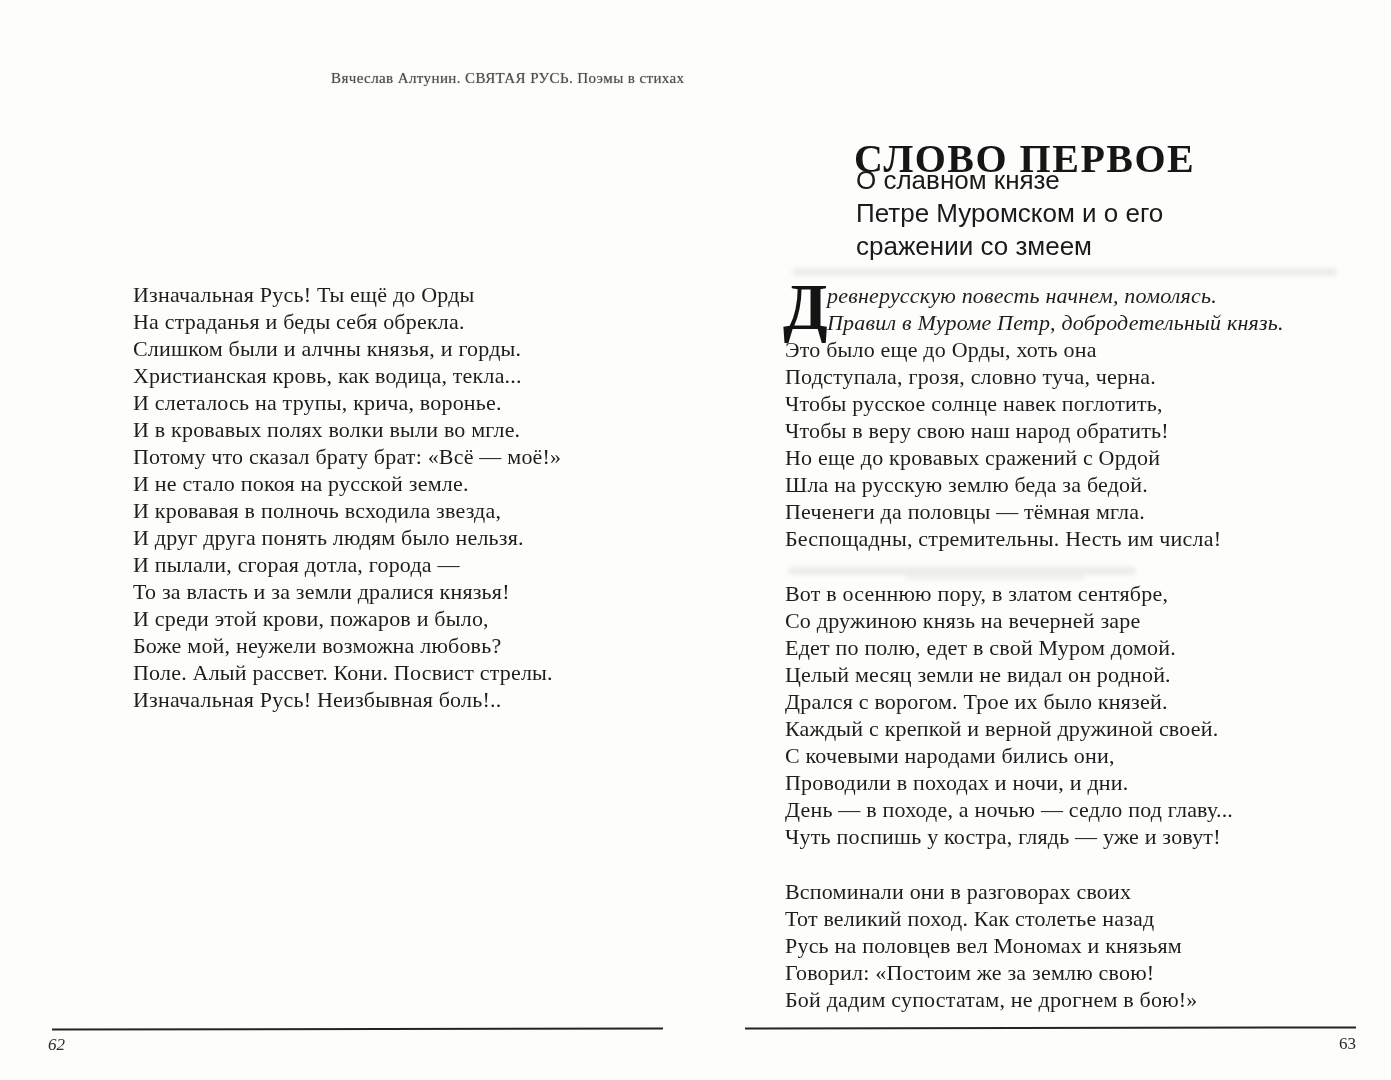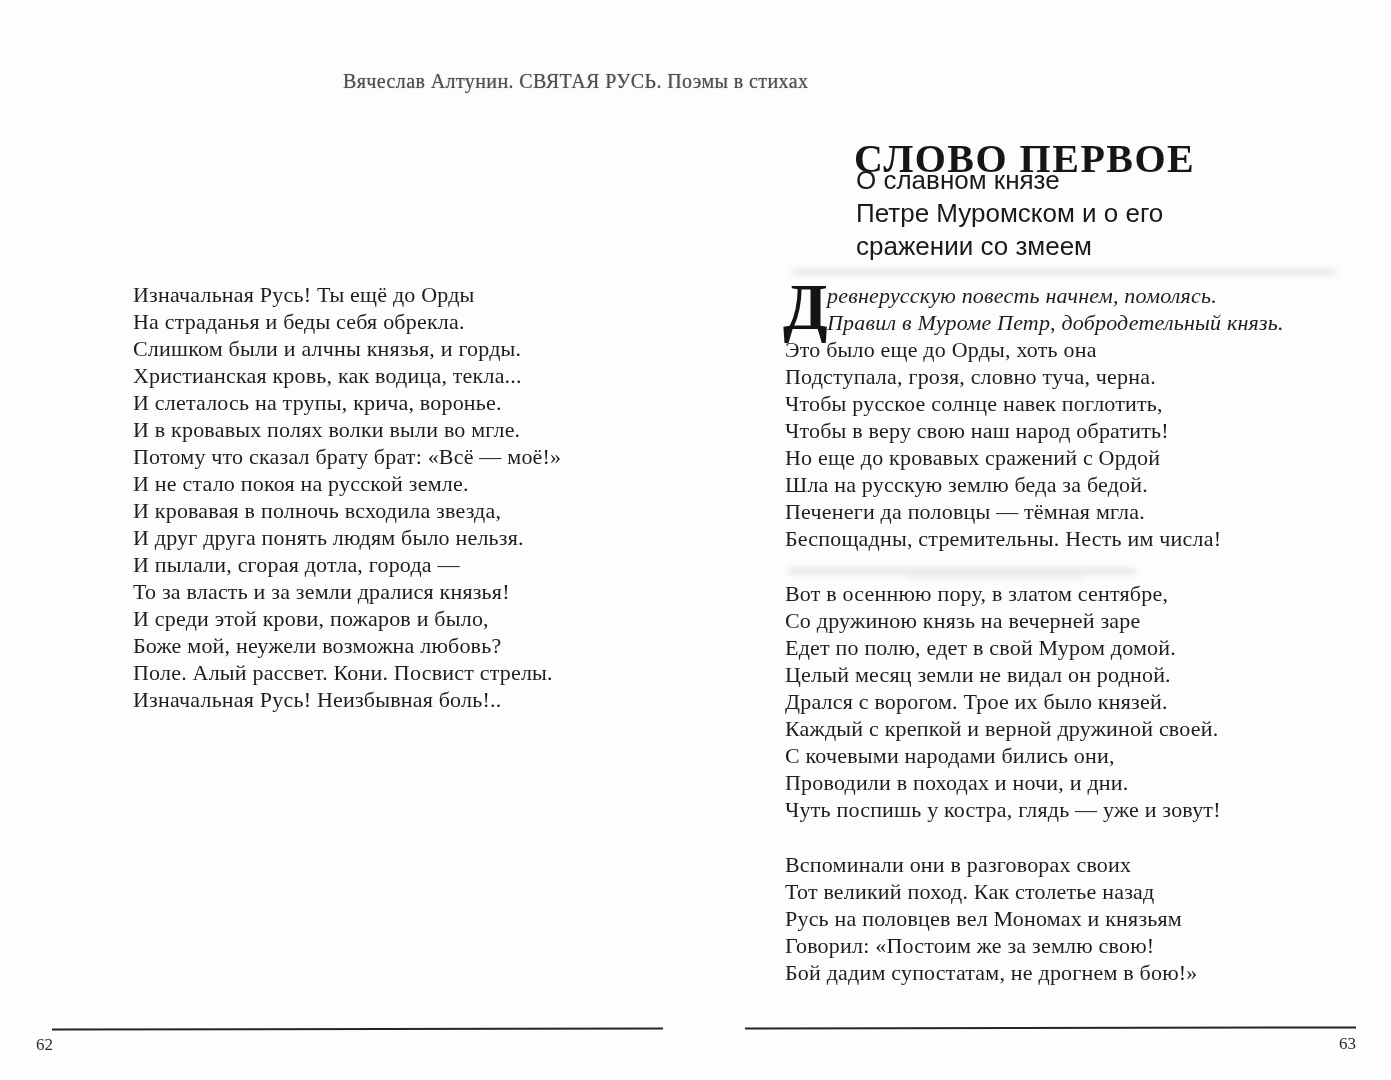--- a/index.html
+++ b/index.html
@@ -7,22 +7,22 @@
   body {
     background:#fdfdfc;
     font-family:"Liberation Serif", serif;
     color:#1d1d1d;
     overflow:hidden;
   }
   .spread { position:relative; width:1391px; height:1080px; }
 
   
   .running-header {
-    position:absolute; left:343px; top:70px;
-    font-size:20px; letter-spacing:.4px;
+    position:absolute; left:331px; top:70px;
+    font-size:15px; letter-spacing:.4px;
     color:#4e4e4e;
     text-shadow:0 0 1px rgba(80,80,80,.65);
     white-space:nowrap;
   }
 
   
   .poem { position:absolute; }
   .poem-left { left:133px; top:281px; }
   .poem-right { left:785px; top:282px; }
   .poem-line {
@@ -56,21 +56,21 @@
   }
   .chapter-subtitle .poem-line {
     font-size:26px; line-height:33px; letter-spacing:0;
   }
 
   
   .footer-rule { position:absolute; height:0; border-top:2px solid #242422; }
   .footer-rule-left  { left:52px;  top:1028px; width:611px; transform:rotate(-0.08deg); }
   .footer-rule-right { left:745px; top:1027px; width:611px; transform:rotate(-0.1deg); }
   .page-number { position:absolute; font-size:17px; color:#2a2a2a; }
-  .page-number-left  { left:36px; top:1035px; }
+  .page-number-left  { left:48px; top:1035px;font-style:italic; }
   .page-number-right { left:1306px; top:1034px; width:50px; text-align:right; }
 
   
   .scan-artifact { position:absolute; background:rgba(90,90,85,.10); filter:blur(2.5px); border-radius:4px; }
   .artifact-1 { left:792px; top:268px; width:545px; height:8px; }
   .artifact-2 { left:788px; top:567px; width:348px; height:8px; }
   .artifact-3 { left:905px; top:575px; width:180px; height:5px; background:rgba(90,90,85,.07); }
 </style>
 </head>
 <body>
@@ -138,20 +138,21 @@
       <div class="stanza">
 
       <div class="poem-line">Вот в осеннюю пору, в златом сентябре,</div>
           <div class="poem-line">Со дружиною князь на вечерней заре</div>
           <div class="poem-line">Едет по полю, едет в свой Муром домой.</div>
           <div class="poem-line">Целый месяц земли не видал он родной.</div>
           <div class="poem-line">Дрался с ворогом. Трое их было князей.</div>
           <div class="poem-line">Каждый с крепкой и верной дружиной своей.</div>
           <div class="poem-line">С кочевыми народами бились они,</div>
           <div class="poem-line">Проводили в походах и ночи, и дни.</div>
+          <div class="poem-line">День — в походе, а ночью — седло под главу...</div>
           <div class="poem-line">Чуть поспишь у костра, глядь — уже и зовут!</div>
         </div>
 
       <div class="stanza">
 
       <div class="poem-line">Вспоминали они в разговорах своих</div>
           <div class="poem-line">Тот великий поход. Как столетье назад</div>
           <div class="poem-line">Русь на половцев вел Мономах и князьям</div>
           <div class="poem-line">Говорил: «Постоим же за землю свою!</div>
           <div class="poem-line">Бой дадим супостатам, не дрогнем в бою!»</div>

